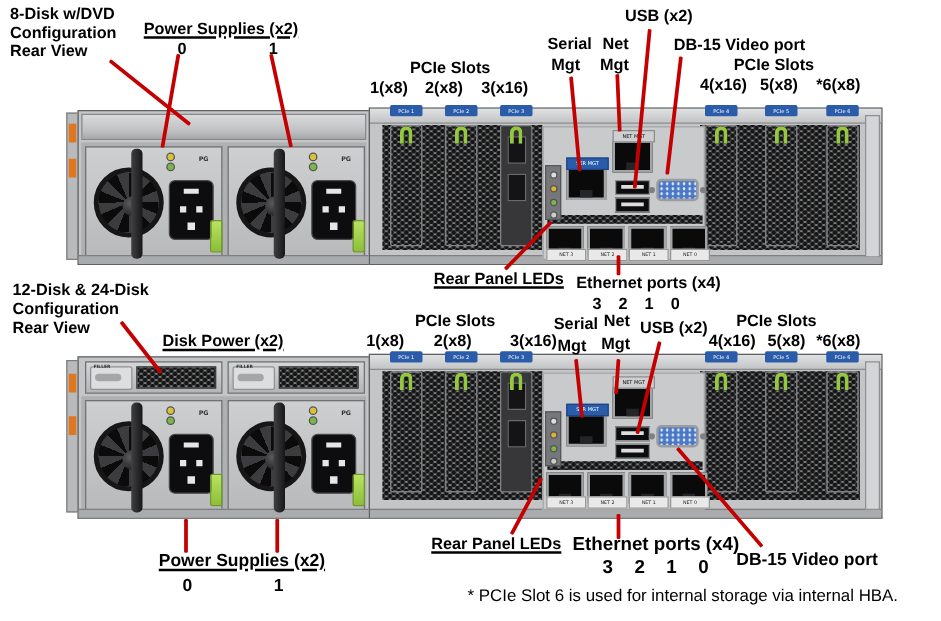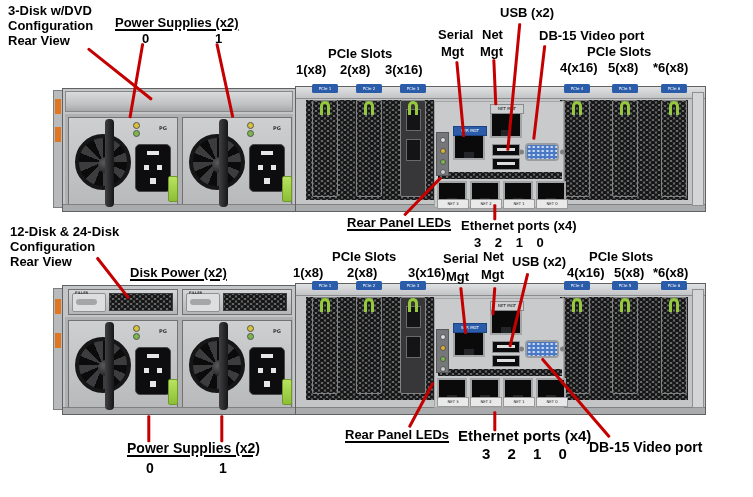--- a/index.html
+++ b/index.html
@@ -64,21 +64,21 @@
   .otab{position:absolute;left:1px;width:6px;height:15px;background:#e0761e}
   .endplate{position:absolute;width:12px;background:#d3d5d7;border:1px solid #8e9092;box-sizing:border-box;z-index:2}
   .pfield{position:absolute;z-index:1}
   .conn{position:absolute;width:13px;height:20px;background:#141416;border:1px solid #6a6a6c;z-index:4}
 </style>
 </head>
 <body>
 
 <div id="canvas">
 
-  <div class="lbl pre" style="left:8px;top:3px">3-Disk w/DVD
+  <div class="lbl pre" style="left:8px;top:3px">8-Disk w/DVD
 Configuration
 Rear View</div>
   <div class="lbl u" style="left:115px;top:15px">Power Supplies (x2)</div>
   <div class="lbl" style="left:142px;top:31px">0</div>
   <div class="lbl" style="left:215px;top:31px">1</div>
   <div class="lbl" style="left:328px;top:46px">PCIe Slots</div>
   <div class="lbl" style="left:296px;top:62px">1(x8)</div>
   <div class="lbl" style="left:340px;top:62px">2(x8)</div>
   <div class="lbl" style="left:385px;top:62px">3(x16)</div>
   <div class="lbl" style="left:438px;top:27px">Serial</div>
@@ -112,20 +112,21 @@
   <div class="lbl" style="left:567px;top:265px">4(x16)</div>
   <div class="lbl" style="left:614px;top:265px">5(x8)</div>
   <div class="lbl" style="left:653px;top:265px">*6(x8)</div>
   <div class="lbl u s14" style="left:127px;top:441px">Power Supplies (x2)</div>
   <div class="lbl s14" style="left:146px;top:461px">0</div>
   <div class="lbl s14" style="left:219px;top:461px">1</div>
   <div class="lbl u" style="left:345px;top:427px">Rear Panel LEDs</div>
   <div class="lbl s15" style="left:458px;top:428px">Ethernet ports (x4)</div>
   <div class="lbl s15" style="left:482px;top:446px;word-spacing:13px">3 2 1 0</div>
   <div class="lbl s14" style="left:589px;top:440px">DB-15 Video port</div>
+  <div class="lbl foot" style="left:374px;top:469px">* PCIe Slot 6 is used for internal storage via internal HBA.</div>
 
   <div class="rl" style="left:88px;top:47px;width:82px;transform:rotate(38.6deg)"></div>
   <div class="rl" style="left:143px;top:42px;width:76px;transform:rotate(99.8deg)"></div>
   <div class="rl" style="left:217px;top:42px;width:76px;transform:rotate(77.8deg)"></div>
   <div class="rl" style="left:457px;top:60px;width:76px;transform:rotate(84.7deg)"></div>
   <div class="rl" style="left:494px;top:58px;width:46px;transform:rotate(87.5deg)"></div>
   <div class="rl" style="left:520px;top:22px;width:128px;transform:rotate(95.4deg)"></div>
   <div class="rl" style="left:545px;top:44px;width:95px;transform:rotate(96.7deg)"></div>
   <div class="rl" style="left:404px;top:214px;width:53px;transform:rotate(-45.8deg)"></div>
   <div class="rl" style="left:495px;top:203px;width:16px;transform:rotate(90deg)"></div>

